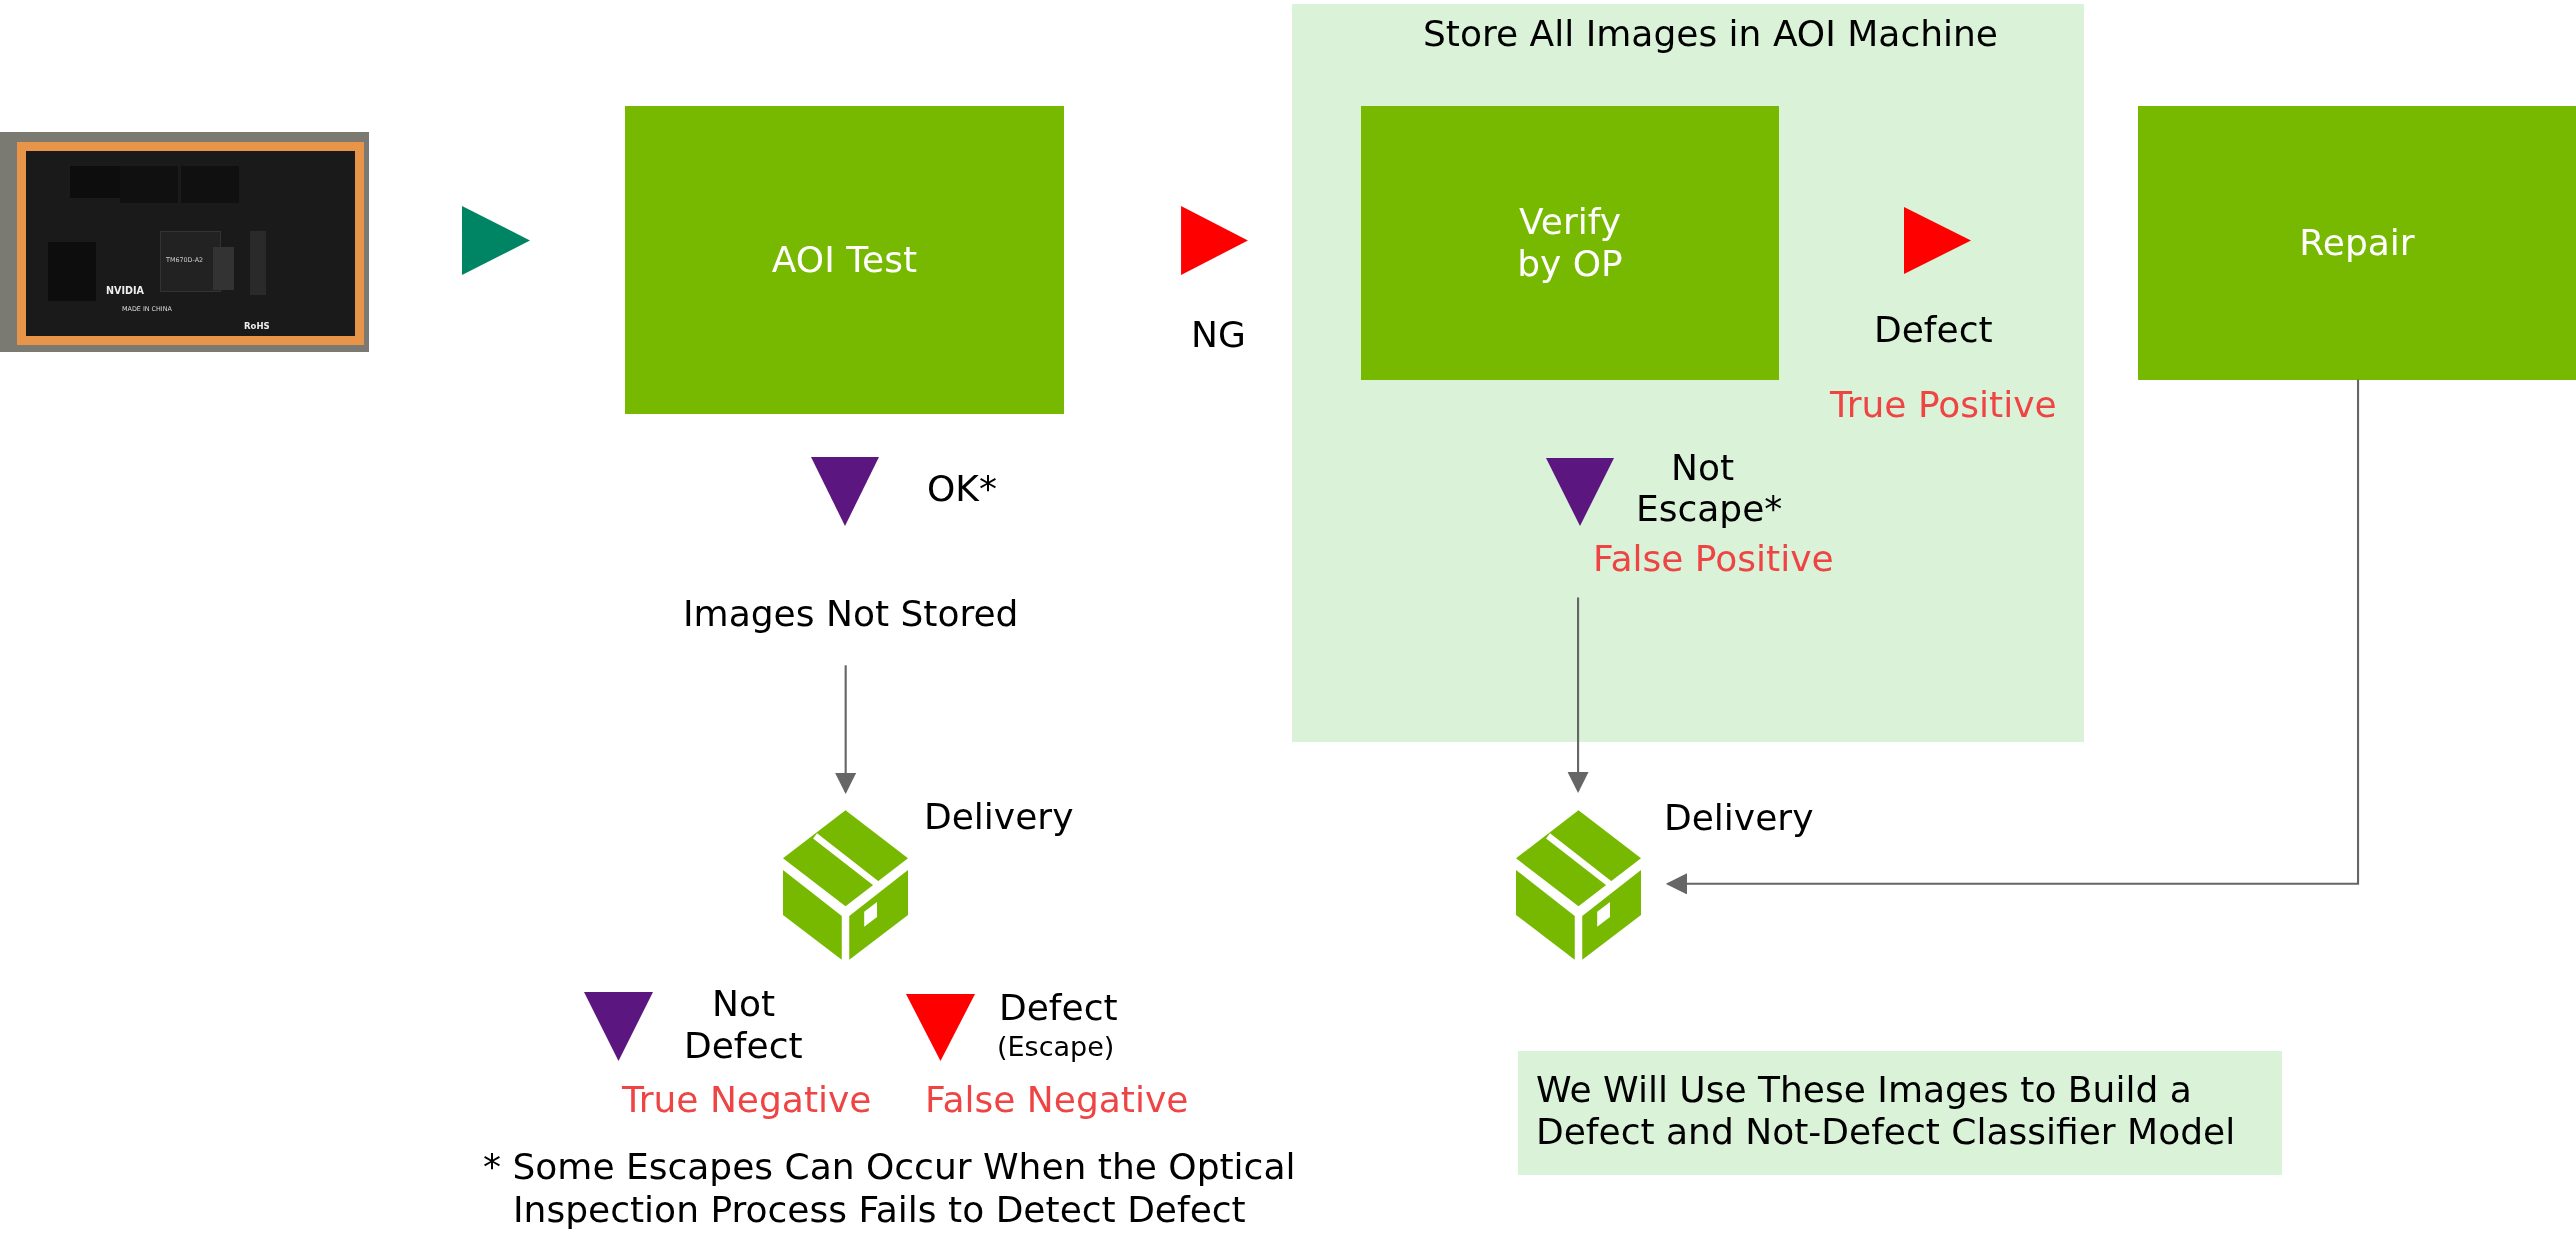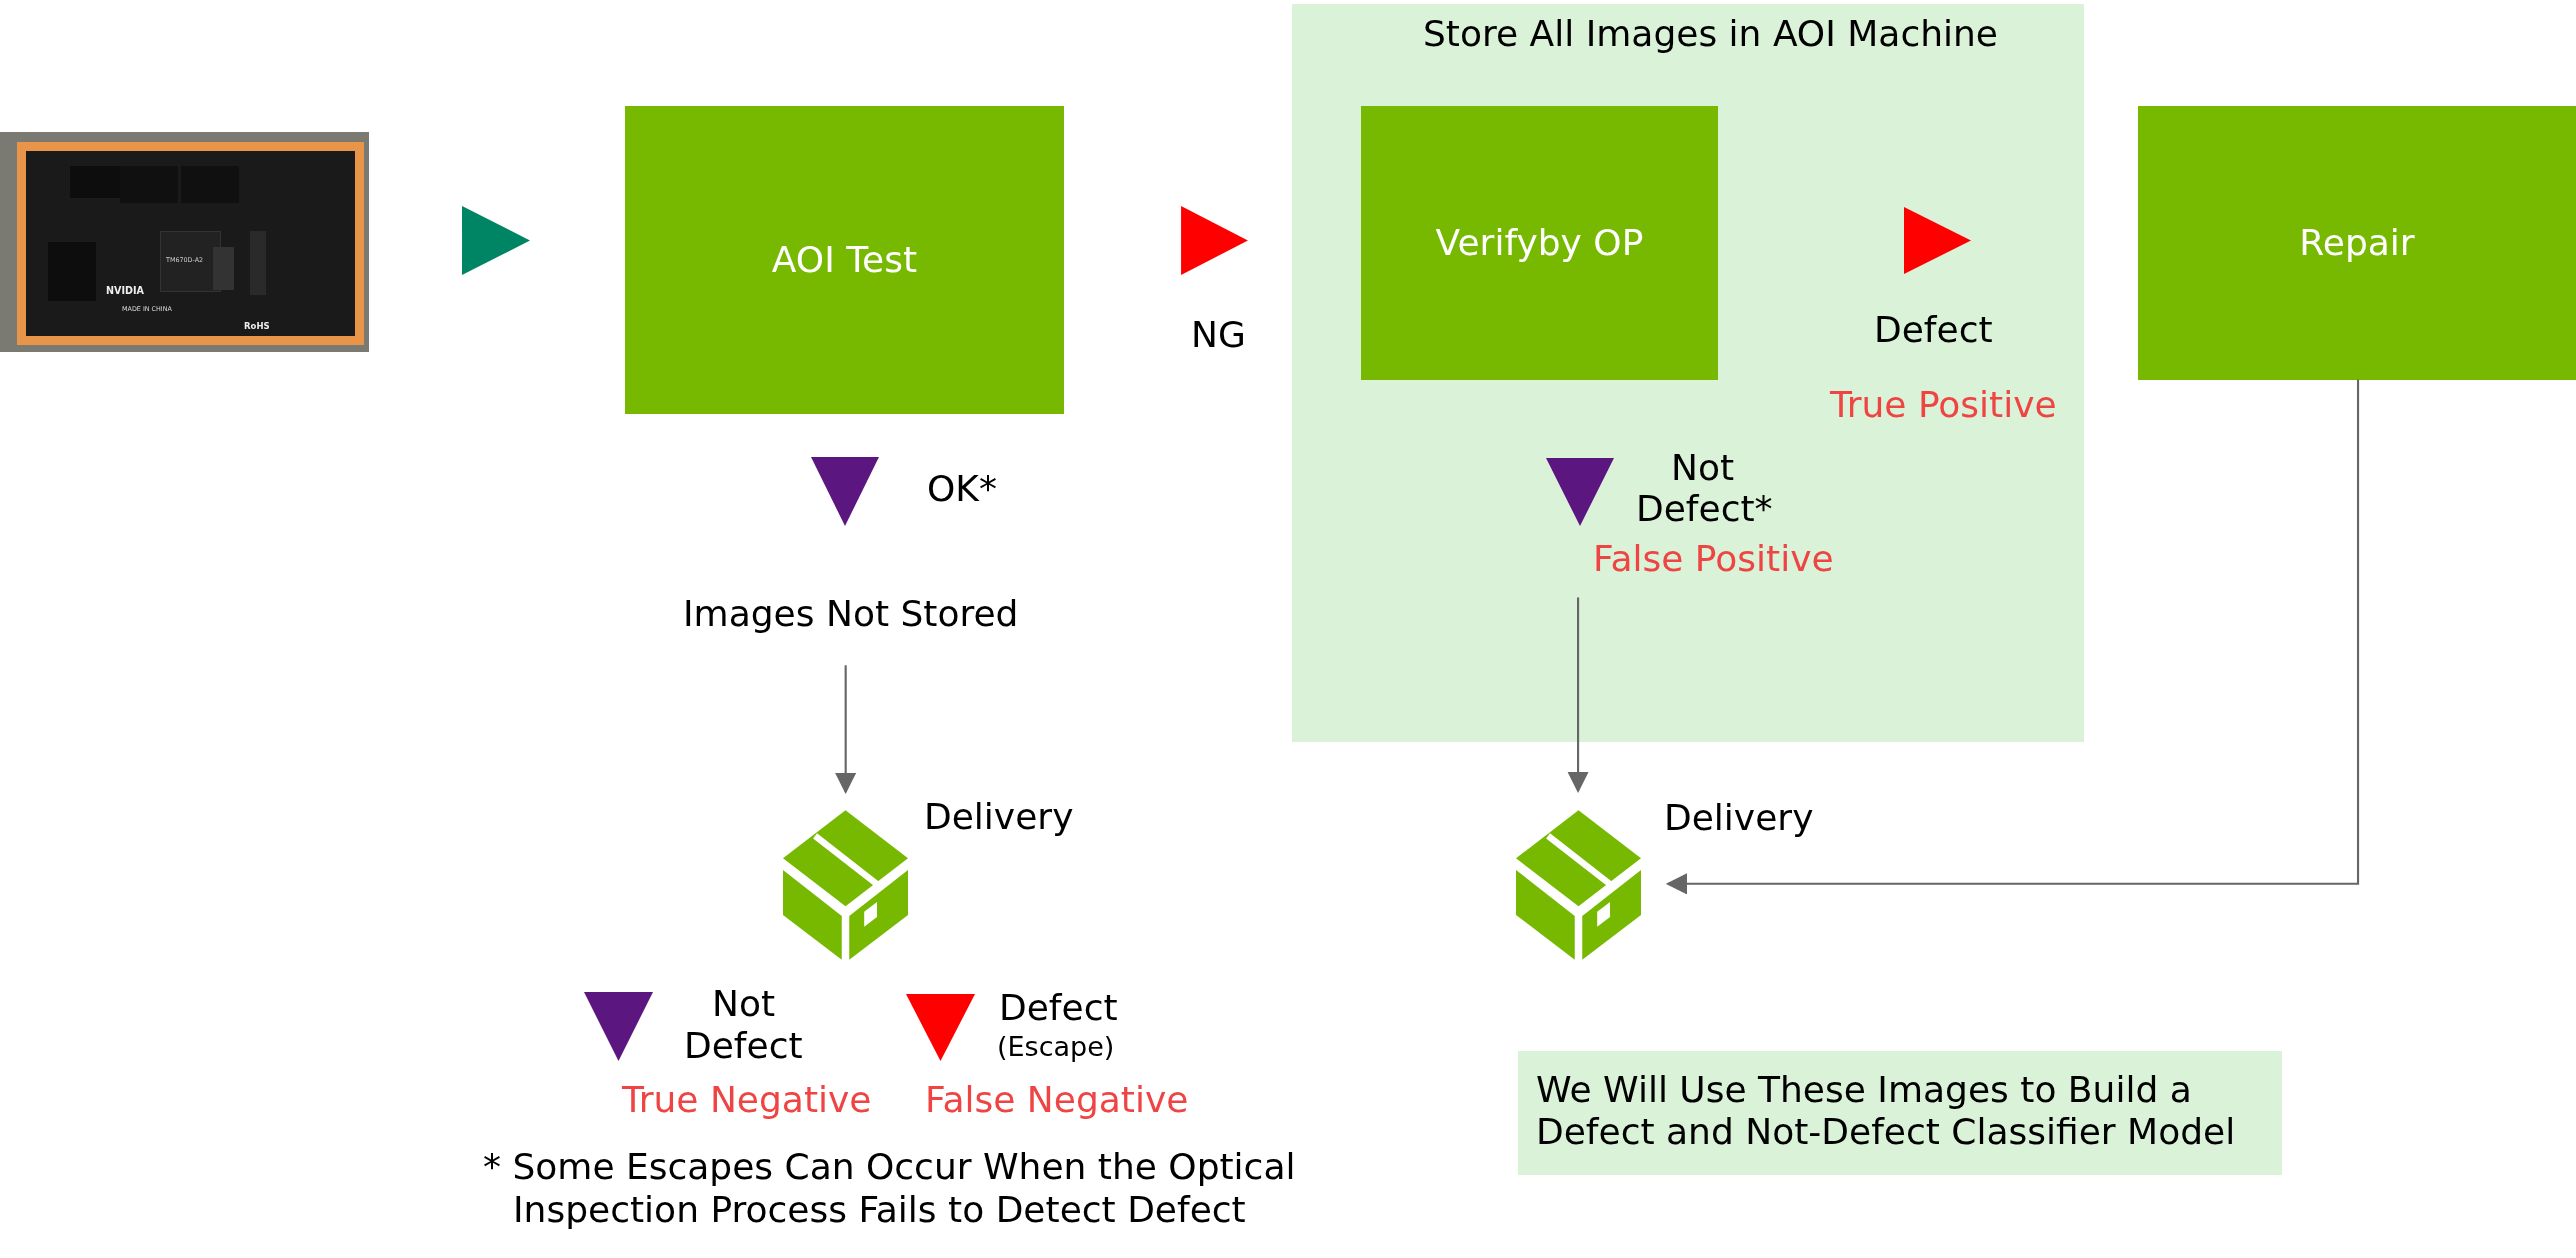--- a/index.html
+++ b/index.html
@@ -44,21 +44,21 @@
 
 <div class="abs gbox" style="left:625px; top:106px; width:439px; height:308px;">
   <span>AOI Test</span>
 </div>
 
 <svg class="shape" style="left:1181px; top:206px;" width="67" height="69" viewBox="0 0 126 130">
   <polygon points="0,0 126,65 0,130" fill="#ff0000"></polygon>
 </svg>
 <div class="abs txt" style="left:1191px; top:314px;">NG</div>
 
-<div class="abs gbox" style="left:1361px; top:106px; width:357px; height:274px; flex-direction:row;">
+<div class="abs gbox" style="left:1361px; top:106px; width:418px; height:274px; flex-direction:column;">
   <span>Verify</span>
   <span>by OP</span>
 </div>
 
 <svg class="shape" style="left:1904px; top:207px;" width="67" height="67" viewBox="0 0 126 126">
   <polygon points="0,0 126,63 0,126" fill="#ff0000"></polygon>
 </svg>
 <div class="abs txt" style="left:1874px; top:309px;">Defect</div>
 <div class="abs txt blue" style="left:1830px; top:384px;">True Positive</div>
 
@@ -70,21 +70,21 @@
   <polygon points="0,0 128,0 64,130" fill="#5c167f"></polygon>
 </svg>
 <div class="abs txt" style="left:927px; top:468px;">OK*</div>
 
 <div class="abs txt" style="left:683px; top:593px;">Images Not Stored</div>
 
 <svg class="shape" style="left:1546px; top:458px;" width="68" height="68" viewBox="0 0 128 128">
   <polygon points="0,0 128,0 64,128" fill="#5c167f"></polygon>
 </svg>
 <div class="abs txt" style="left:1671px; top:447px;">Not</div>
-<div class="abs txt" style="left:1636px; top:488px;">Defect*</div>
+<div class="abs txt" style="left:1636px; top:488px;">Escape*</div>
 <div class="abs txt blue" style="left:1593px; top:538px;">False Positive</div>
 
 <svg class="shape" style="left:0; top:0;" width="2576" height="1259" viewBox="0 0 4822 2356">
   <defs>
     <marker id="arr" markerWidth="10" markerHeight="10" refX="9" refY="5" orient="auto" markerUnits="strokeWidth">
       <path d="M0,0 L10,5 L0,10 z" fill="#666666"></path>
     </marker>
   </defs>
   <line x1="1583" y1="1245" x2="1583" y2="1482" stroke="#666666" stroke-width="4" marker-end="url(#arr)"></line>
   <line x1="2954" y1="1118" x2="2954" y2="1480" stroke="#666666" stroke-width="4" marker-end="url(#arr)"></line>

